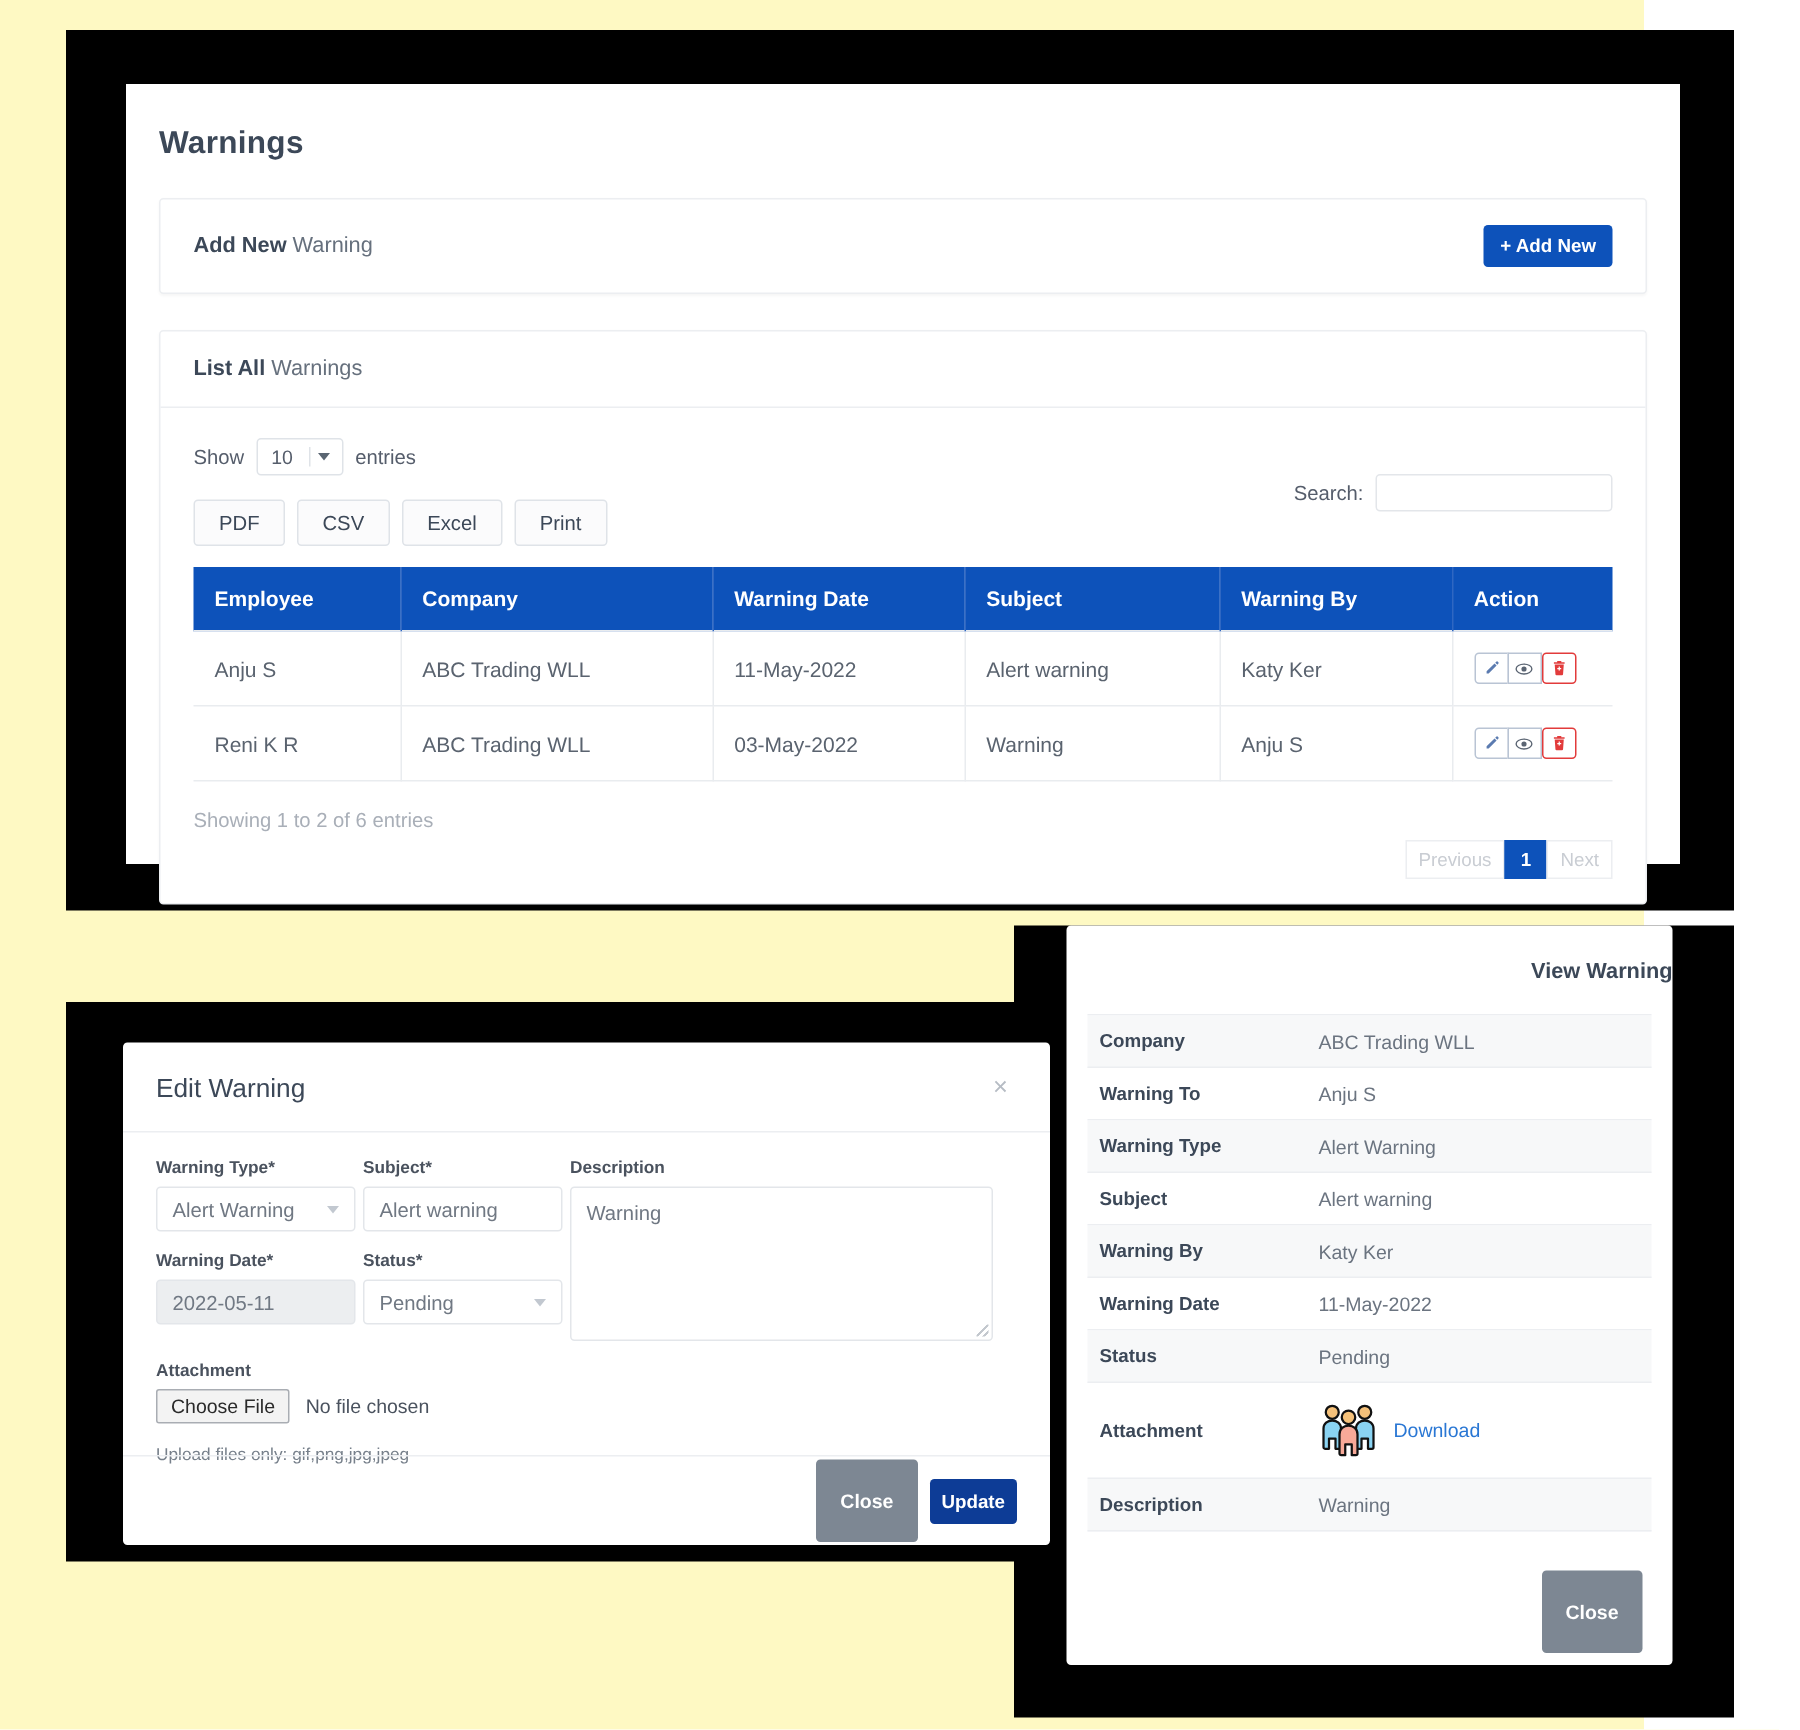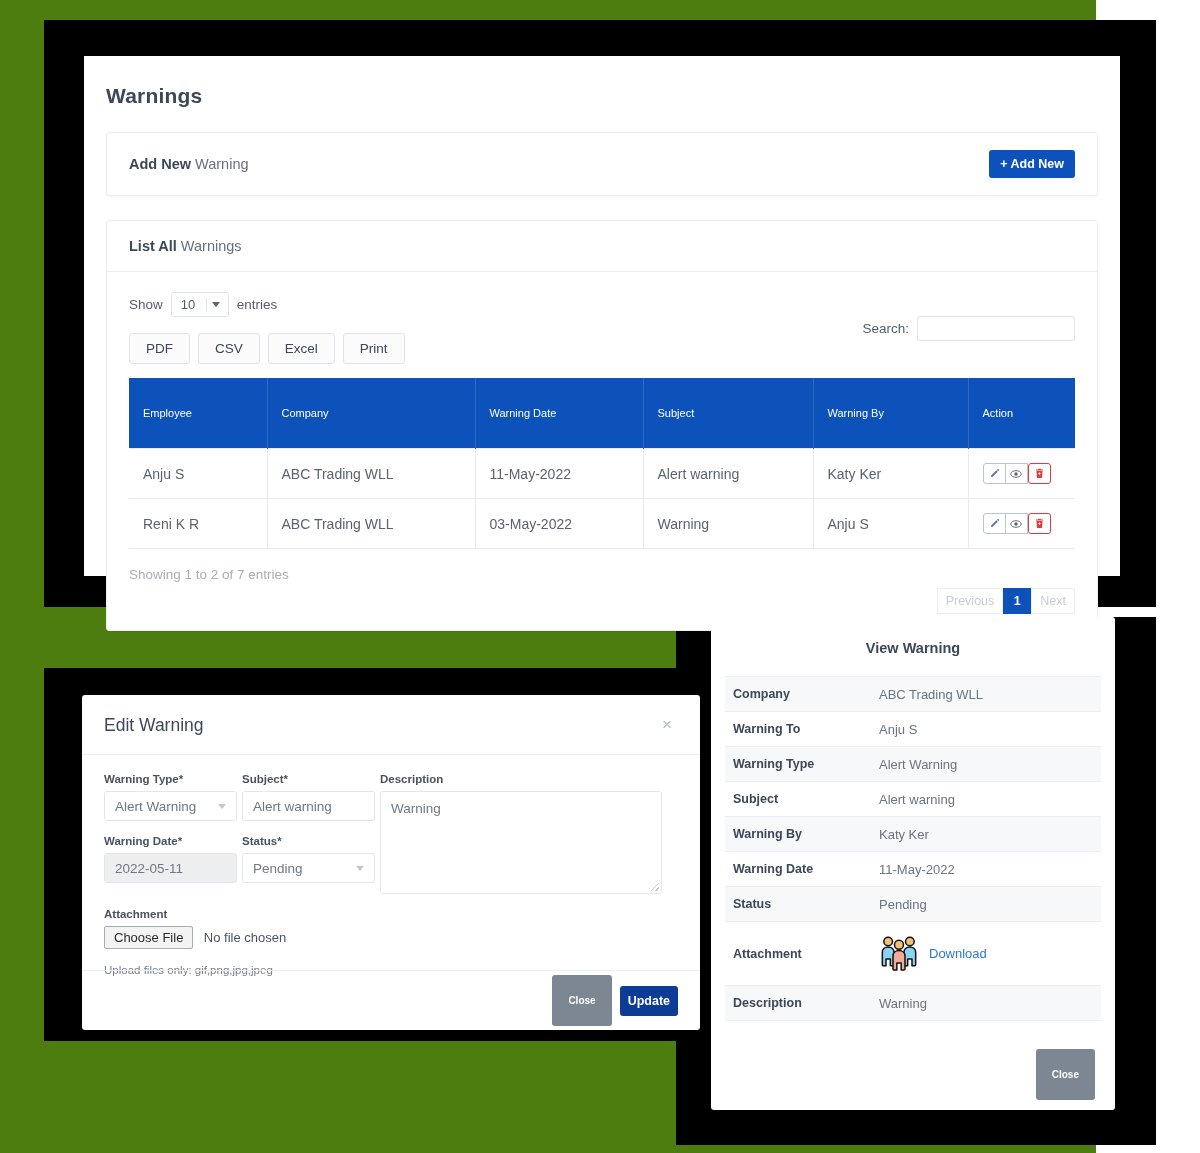--- a/index.html
+++ b/index.html
@@ -3,21 +3,21 @@
 <meta charset="utf-8">
 <style>
   * { box-sizing: border-box; }
   html, body {
     margin: 0; padding: 0;
     width: 1200px; height: 1153px;
     background: #ffffff;
     font-family: "Liberation Sans", sans-serif;
     overflow: hidden;
   }
-  #stage { position: relative; width: 1096px; height: 1153px; background: #4d7c0f; }
+  #stage { position: relative; width: 1096px; height: 1153px; background: #fef9c3; }
 
   
   .blk { position: absolute; background: #000000; }
   #blk-top    { left: 44px;  top: 20px;   width: 1112px; height: 587px; }
   #blk-bottom { left: 44px;  top: 668px;  width: 632px;  height: 373px; }
   #blk-right  { left: 676px; top: 617px;  width: 480px;  height: 528px; }
 
   
   #page {
     position: absolute; left: 84px; top: 56px; width: 1036px; height: 520px;
@@ -70,21 +70,21 @@
   .dt-search { display: flex; align-items: center; gap: 8px; font-size: 13.5px; color: #555d6b; }
   .dt-search input {
     width: 158px; height: 25px; border: 1px solid #e3e6ea; border-radius: 3px;
     background: #fff; outline: none; font-size: 13px; padding: 0 6px;
     font-family: "Liberation Sans", sans-serif;
   }
 
   table.wtable { width: 100%; border-collapse: collapse; margin-top: 14px; }
   table.wtable th {
     background: #0d52ba; color: #ffffff; text-align: left;
-    font-size: 11px; font-weight: normal; padding: 29px 14px;
+    font-size: 14px; font-weight: bold; padding: 13px 14px;
     border-right: 1px solid #2f67c2;
   }
   table.wtable th:last-child { border-right: none; }
   table.wtable td {
     font-size: 14px; color: #5a636f; padding: 14px 14px;
     border-bottom: 1px solid #e9ecef; border-right: 1px solid #e9ecef;
     background: #fff;
   }
   table.wtable td:last-child { border-right: none; }
   table.wtable tbody tr:first-child td { border-top: 1px solid #e9ecef; }
@@ -156,36 +156,36 @@
   }
   .filename { font-size: 13px; color: #4a525e; margin-left: 6px; }
   .fhint { font-size: 11.5px; color: #77808b; margin-top: 15px; }
   #edit-modal .m-foot {
     position: absolute; left: 0; right: 0; bottom: 0; height: 60px;
     border-top: 1px solid #eceef1; display: flex; align-items: center;
     justify-content: flex-end; gap: 8px; padding-right: 22px;
   }
   .btn-grey {
     background: #7d8793; color: #fff; border: none; border-radius: 3px;
-    font-size: 10px; font-weight: bold; padding: 20px 16px; cursor: pointer;
+    font-size: 13px; font-weight: bold; padding: 20px 16px; cursor: pointer;
     font-family: "Liberation Sans", sans-serif;
   }
   .btn-blue {
     background: #0d3c96; color: #fff; border: none; border-radius: 3px;
     font-size: 12.5px; font-weight: bold; padding: 8px 8px; cursor: pointer;
     font-family: "Liberation Sans", sans-serif;
   }
 
   
   #view-panel {
     position: absolute; left: 711px; top: 617px; width: 404px; height: 493px;
     background: #ffffff; border-radius: 3px; overflow: hidden;
   }
   #view-panel .v-title {
-    text-align: center; font-size: 14.5px; font-weight: bold; color: #3c4858;
+    text-align: right; font-size: 14.5px; font-weight: bold; color: #3c4858;
     padding: 23px 0 20px 0;
   }
   .v-table { margin: 0 14px; border-top: 1px solid #eceef1; }
   .v-row {
     display: flex; align-items: center; min-height: 35px;
     border-bottom: 1px solid #eceef1; padding: 0 8px;
   }
   .v-row.alt { background: #f7f8f9; }
   .v-key { width: 146px; font-size: 12.5px; font-weight: bold; color: #3c4858; }
   .v-val { font-size: 13px; color: #6b7480; }
@@ -320,21 +320,21 @@
                         <path d="M7.4 6.4h1.2v1.3h1.3v1.2H8.6v1.3H7.4V8.9H6.1V7.7h1.3V6.4z" fill="#fff"></path>
                       </svg>
                   </span>
                 </span>
               </td>
             </tr>
           </tbody>
         </table>
 
         <div class="dt-bottom">
-          <div class="dt-info">Showing 1 to 2 of 7 entries</div>
+          <div class="dt-info">Showing 1 to 2 of 6 entries</div>
           <div class="pager">
             <div class="pg">Previous</div>
             <div class="pg active">1</div>
             <div class="pg">Next</div>
           </div>
         </div>
 
       </div>
     </div>
   </div>

